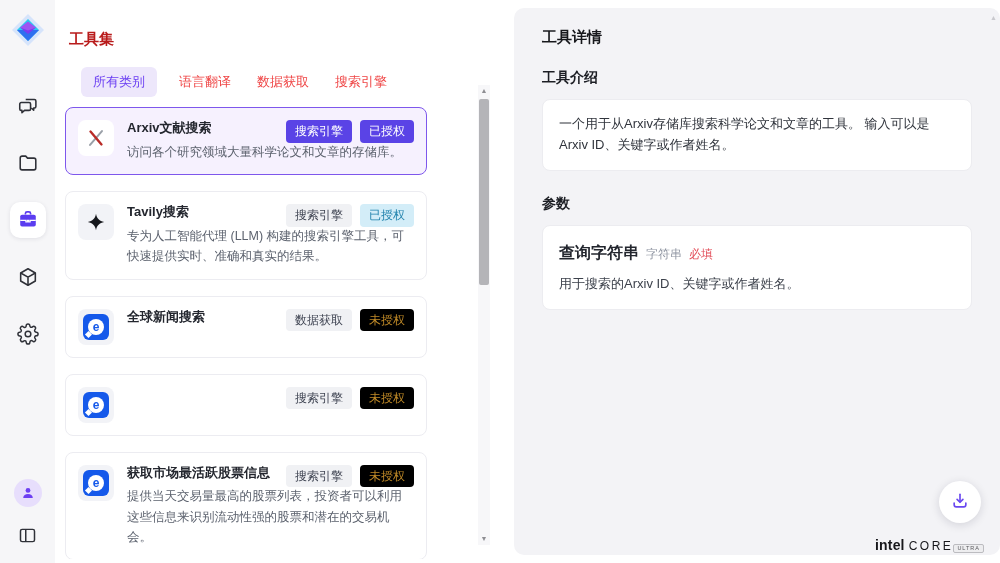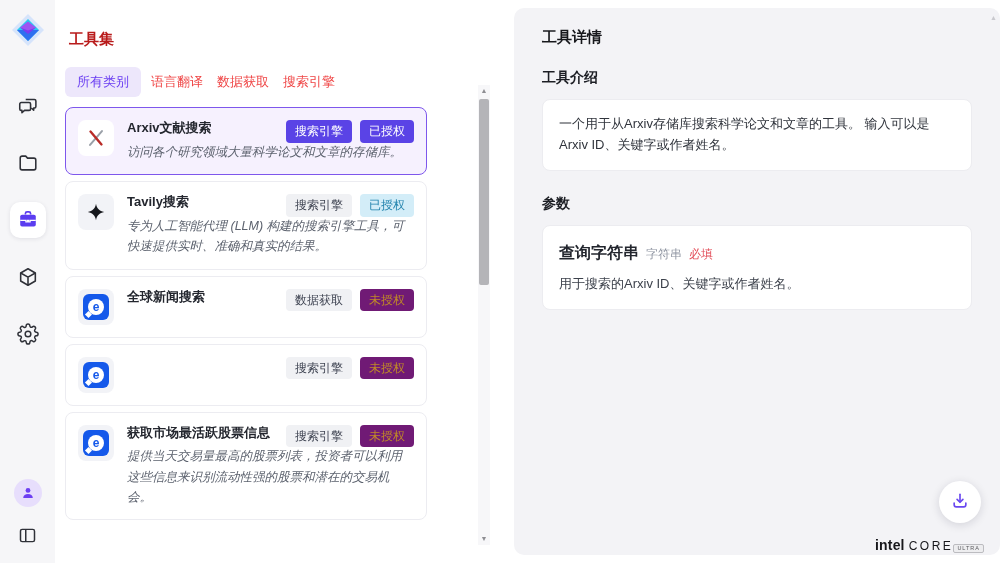--- a/index.html
+++ b/index.html
@@ -22,43 +22,43 @@
   .rail-item.active { background:#ffffff; box-shadow:0 1px 4px rgba(30,30,60,.10); }
   .rail-bottom { margin-top:auto; display:flex; flex-direction:column; align-items:center; gap:14px; }
   .avatar-wrap { width:28px; height:28px; border-radius:50%; background:#e7defc; display:flex; align-items:center; justify-content:center; }
 
   
   .main {
     flex:0 0 452px; background:#ffffff; margin:8px 3px 8px 0;
     border-radius:10px; padding:18px 0 0 10px; position:relative;
   }
   .main-title { font-size:15px; font-weight:bold; color:#b91c1c; margin:4px 0 0 4px; }
-  .tabs { display:flex; align-items:center; gap:6px; margin:18px 0 10px 0; }
+  .tabs { display:flex; align-items:center; gap:18px; margin:18px 0 10px 16px; }
   .tab { font-size:13px; color:#ef4444; padding:6px 4px; cursor:pointer; white-space:nowrap; }
   .tab.active { background:#ede7fb; color:#6b3ff2; border-radius:6px; padding:6px 12px; font-weight:500; }
 
-  .list { width:362px; height:452px; overflow:hidden; display:flex; flex-direction:column; gap:6px; }
+  .list { width:362px; height:452px; overflow:hidden; display:flex; flex-direction:column; gap:16px; }
   .card {
     position:relative; background:#ffffff; border:1px solid #ececf1; border-radius:8px;
     padding:12px; display:flex; gap:13px; flex-shrink:0; cursor:pointer;
   }
   .card.selected { background:#f6f1fe; border:1.5px solid #7e57ec; }
   .icon-box {
     width:36px; height:36px; border-radius:8px; background:#f2f3f7;
     display:flex; align-items:center; justify-content:center; flex-shrink:0;
   }
   .card.selected .icon-box { background:#ffffff; }
   .tool-name { font-size:13px; font-weight:bold; color:#23262e; margin-bottom:5px; line-height:1.3; }
-  .tool-desc { font-size:12.5px; color:#5c626e; line-height:1.62; max-width:292px;font-style:italic; }
+  .tool-desc { font-size:12.5px; color:#5c626e; line-height:1.62; max-width:292px; }
   .badges { position:absolute; top:12px; right:12px; display:flex; gap:8px; }
   .badge { font-size:12px; padding:3px 9px; border-radius:4px; white-space:nowrap; line-height:1.4; }
   .badge.cat { background:#f0f1f4; color:#414654; }
   .badge.solid { background:#5a43e6; color:#ffffff; }
   .badge.cyan { background:#d3edf8; color:#2283ad; }
-  .badge.yellow { background:#701a75; color:#c08a27; }
+  .badge.yellow { background:#000000; color:#c08a27; }
 
   
   .scrollbar {
     position:absolute; top:77px; bottom:10px; right:17px; width:12px;
     background:#f7f7f9; display:flex; flex-direction:column; align-items:center;
   }
   .sb-arrow { font-size:7px; color:#8e8e93; line-height:12px; height:12px; cursor:pointer; }
   .sb-thumb { position:absolute; top:14px; left:1px; width:10px; height:186px; background:#b4b4b8; border-radius:2px; cursor:grab; }
   .sb-arrow.down { position:absolute; bottom:0; }
 

